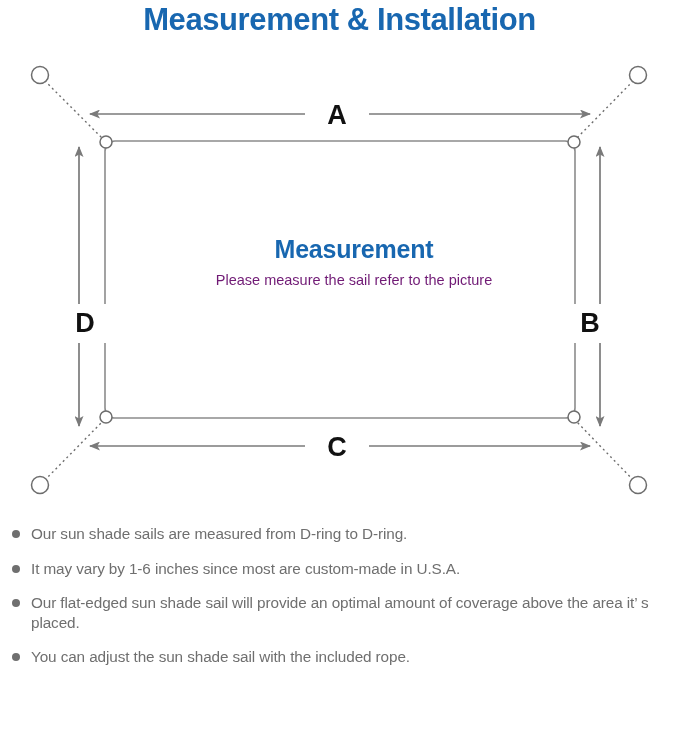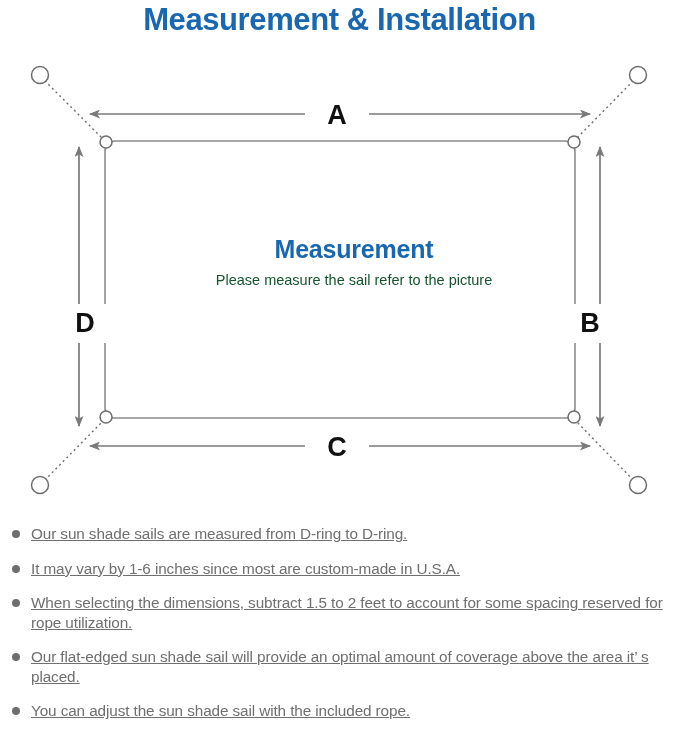--- a/index.html
+++ b/index.html
@@ -75,21 +75,21 @@
     font-size: 25px;
     font-weight: bold;
     color: #1867b0;
     line-height: 1.1;
     margin-bottom: 8px;
     letter-spacing: -0.2px;
   }
   .center-sub {
     font-size: 14.5px;
     font-weight: normal;
-    color: #14532d;
+    color: #701a75;
     line-height: 1.2;
   }
 
   
   .notes {
     position: absolute;
     left: 0;
     top: 524px;
     width: 679px;
     padding: 0;
@@ -97,21 +97,20 @@
   }
   .note {
     position: relative;
     padding-left: 31px;
     margin-bottom: 15px;
     font-size: 15.3px;
     line-height: 1.28;
     color: #6f6f6f;
     letter-spacing: -0.1px;
     padding-right: 0;
-    text-decoration: underline;
   }
   .note .dot {
     position: absolute;
     left: 12px;
     top: 6px;
     width: 8px;
     height: 8px;
     border-radius: 50%;
     background: #6f6f6f;
   }
@@ -179,23 +178,19 @@
   <div class="note">
     <span class="dot"></span>
     <span>Our sun shade sails are measured from D-ring to D-ring.</span>
   </div>
   <div class="note">
     <span class="dot"></span>
     <span>It may vary by 1-6 inches since most are custom-made in U.S.A.</span>
   </div>
   <div class="note">
     <span class="dot"></span>
-    <span>When selecting the dimensions, subtract 1.5 to 2 feet to account for some spacing reserved for rope utilization.</span>
-  </div>
-  <div class="note">
-    <span class="dot"></span>
     <span>Our flat-edged sun shade sail will provide an optimal amount of coverage above the area it’ s placed.</span>
   </div>
   <div class="note">
     <span class="dot"></span>
     <span>You can adjust the sun shade sail with the included rope.</span>
   </div>
 </div>
 
 </body></html>

